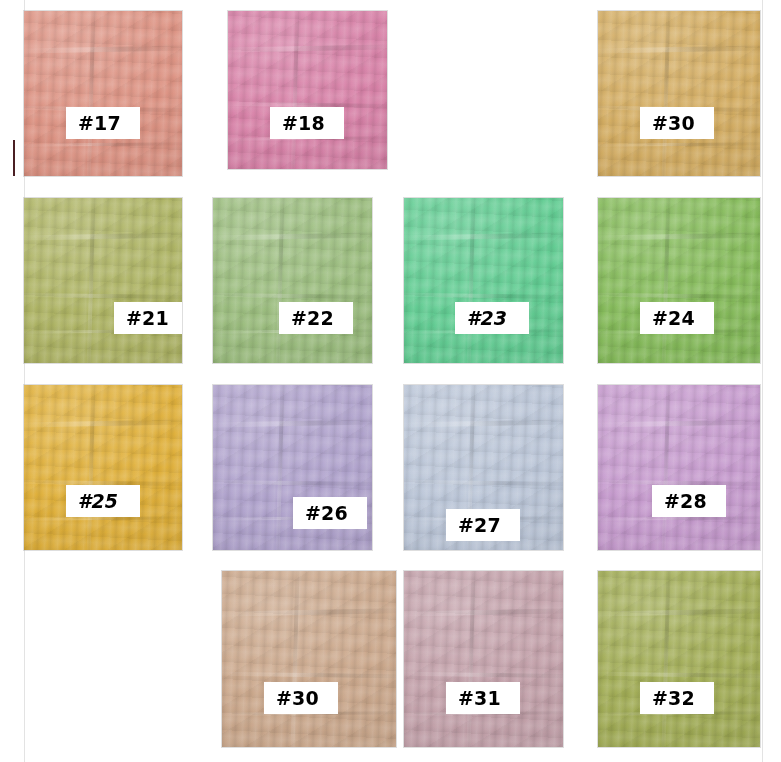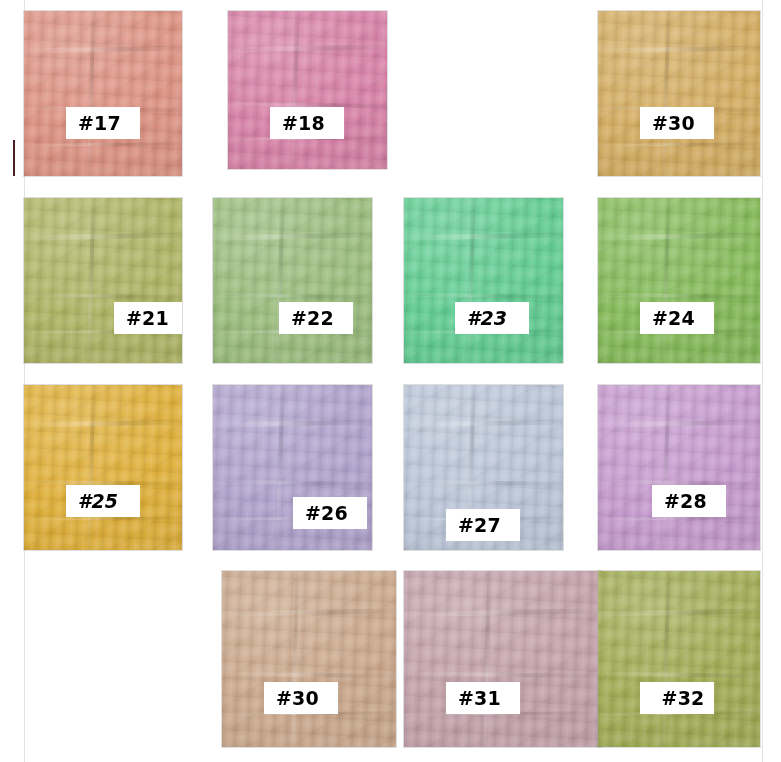--- a/index.html
+++ b/index.html
@@ -227,29 +227,29 @@
         <div class="swatch-label" style="left: 54px; top: 100px;">#28</div>
       </div>
       <div class="swatch" style="left: 222px; top: 571px; width: 174px; height: 176px;">
         <div class="paint" style="--c: #cca98d;"></div>
         <div class="streak s1"></div>
         <div class="streak s2"></div>
         <div class="streak s3"></div>
         <div class="streak v1"></div>
         <div class="swatch-label" style="left: 42px; top: 111px;">#30</div>
       </div>
-      <div class="swatch" style="left: 404px; top: 571px; width: 159px; height: 176px; padding-left: 38px;">
+      <div class="swatch" style="left: 404px; top: 571px; width: 159px; height: 176px;">
         <div class="paint" style="--c: #c4a2ab;"></div>
         <div class="streak s1"></div>
         <div class="streak s2"></div>
         <div class="streak s3"></div>
         <div class="streak v1"></div>
         <div class="swatch-label" style="left: 42px; top: 111px;">#31</div>
       </div>
-      <div class="swatch" style="left: 598px; top: 571px; width: 162px; height: 176px; text-align: center;">
+      <div class="swatch" style="left: 598px; top: 571px; width: 162px; height: 176px;">
         <div class="paint" style="--c: #a2ad56;"></div>
         <div class="streak s1"></div>
         <div class="streak s2"></div>
         <div class="streak s3"></div>
         <div class="streak v1"></div>
         <div class="swatch-label" style="left: 42px; top: 111px;">#32</div>
       </div>
     </div>
 
 </div>

